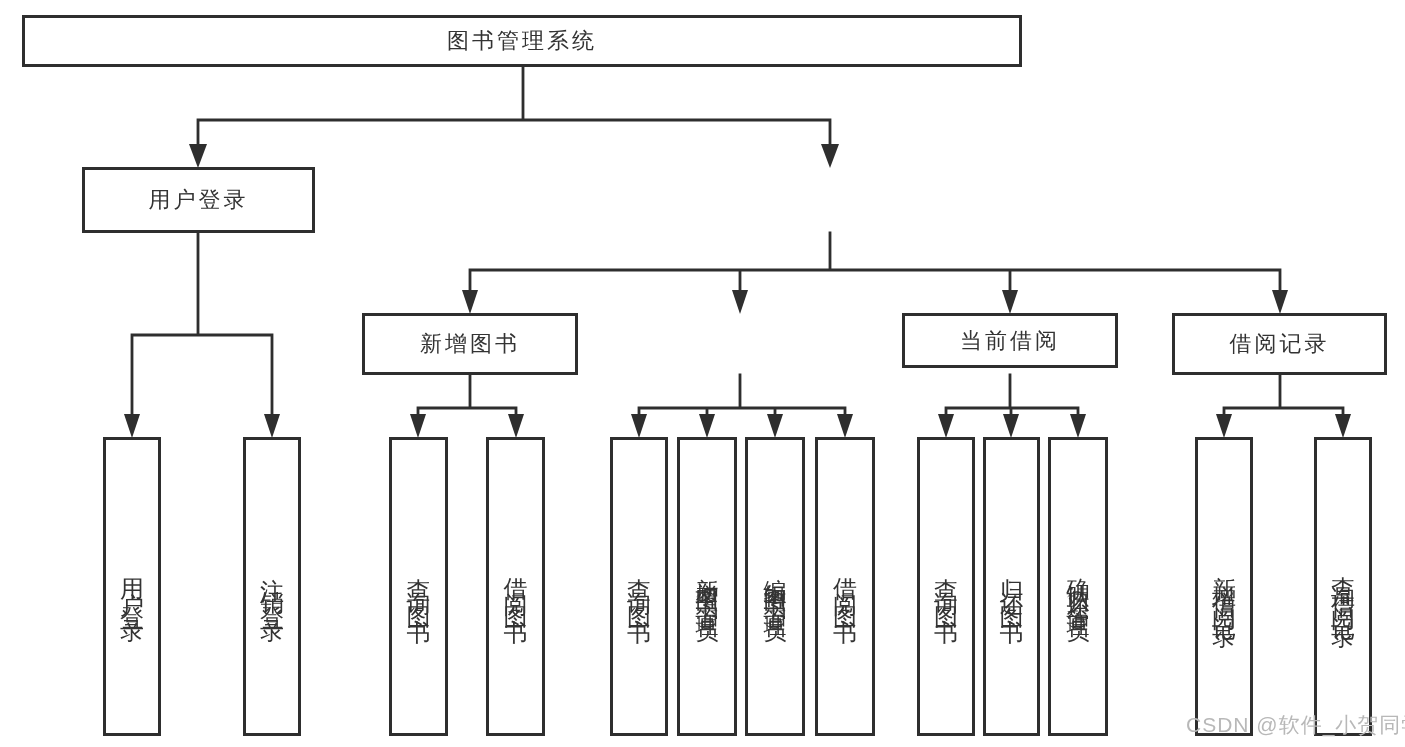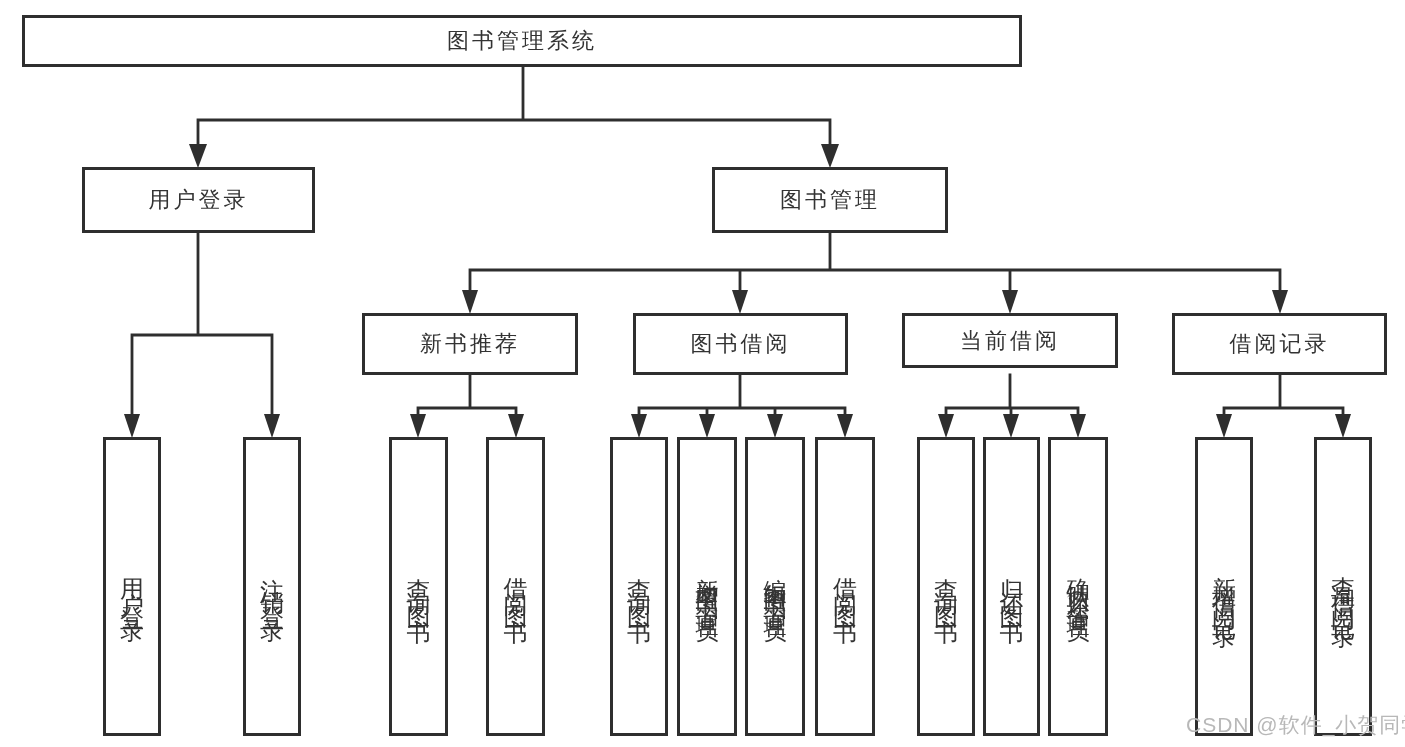--- a/index.html
+++ b/index.html
@@ -97,24 +97,22 @@
       <polygon points="1003,414 1019,414 1011,438"></polygon>
       <polygon points="1070,414 1086,414 1078,438"></polygon>
       <polygon points="1216,414 1232,414 1224,438"></polygon>
       <polygon points="1335,414 1351,414 1343,438"></polygon>
     </g>
   </svg>
 
   <div class="box hbox" style="left:22px; top:15px; width:1000px; height:52px;">图书管理系统</div>
 
   <div class="box hbox" style="left:82px; top:167px; width:233px; height:66px;">用户登录</div>
-  <div class="box hbox" style="left:712px; top:167px; width:236px; height:66px;">图书管理</div>
 
-  <div class="box hbox" style="left:362px; top:313px; width:216px; height:62px;">新书推荐</div>
-  <div class="box hbox" style="left:633px; top:313px; width:215px; height:62px;">图书借阅</div>
+  <div class="box hbox" style="left:362px; top:313px; width:216px; height:62px;">新增图书</div>
   <div class="box hbox" style="left:902px; top:313px; width:216px; height:55px;">当前借阅</div>
   <div class="box hbox" style="left:1172px; top:313px; width:215px; height:62px;">借阅记录</div>
 
   <div class="box vbox v4 leaf" style="left:103px; width:58px;">用户登录</div>
   <div class="box vbox v4 leaf" style="left:243px; width:58px;">注销登录</div>
 
   <div class="box vbox v4 leaf" style="left:389px; width:59px;">查询图书</div>
   <div class="box vbox v4 leaf" style="left:486px; width:59px;">借阅图书</div>
 
   <div class="box vbox v4 leaf" style="left:610px; width:58px;">查询图书</div>

